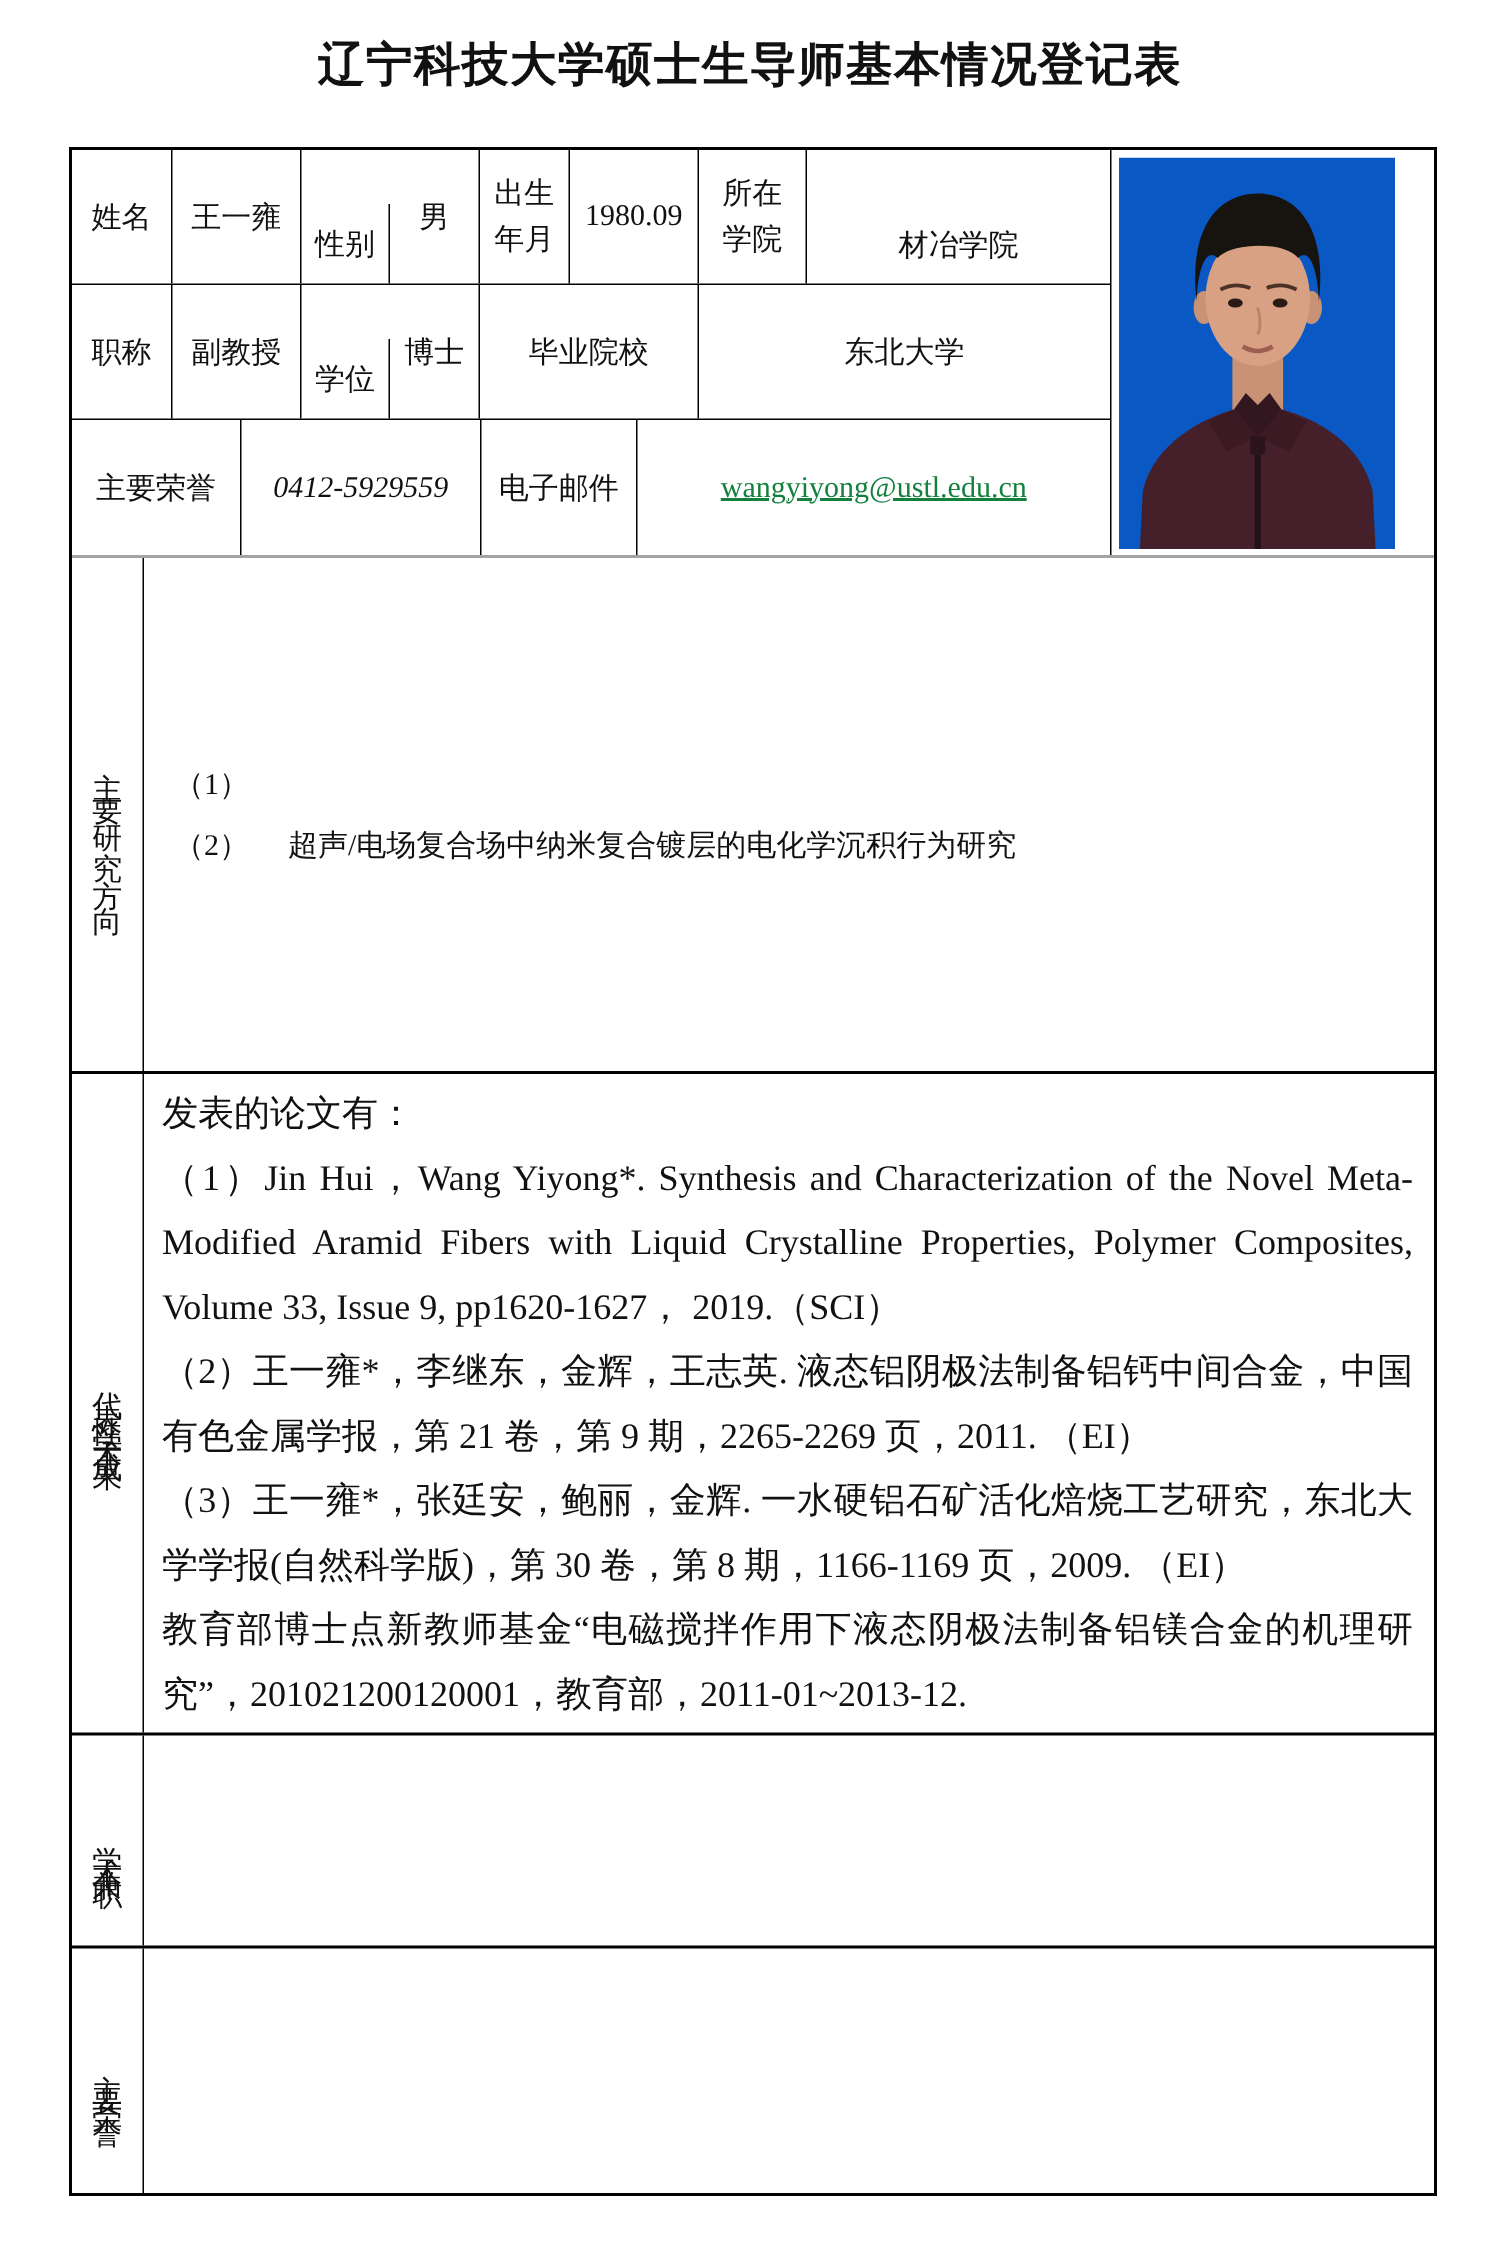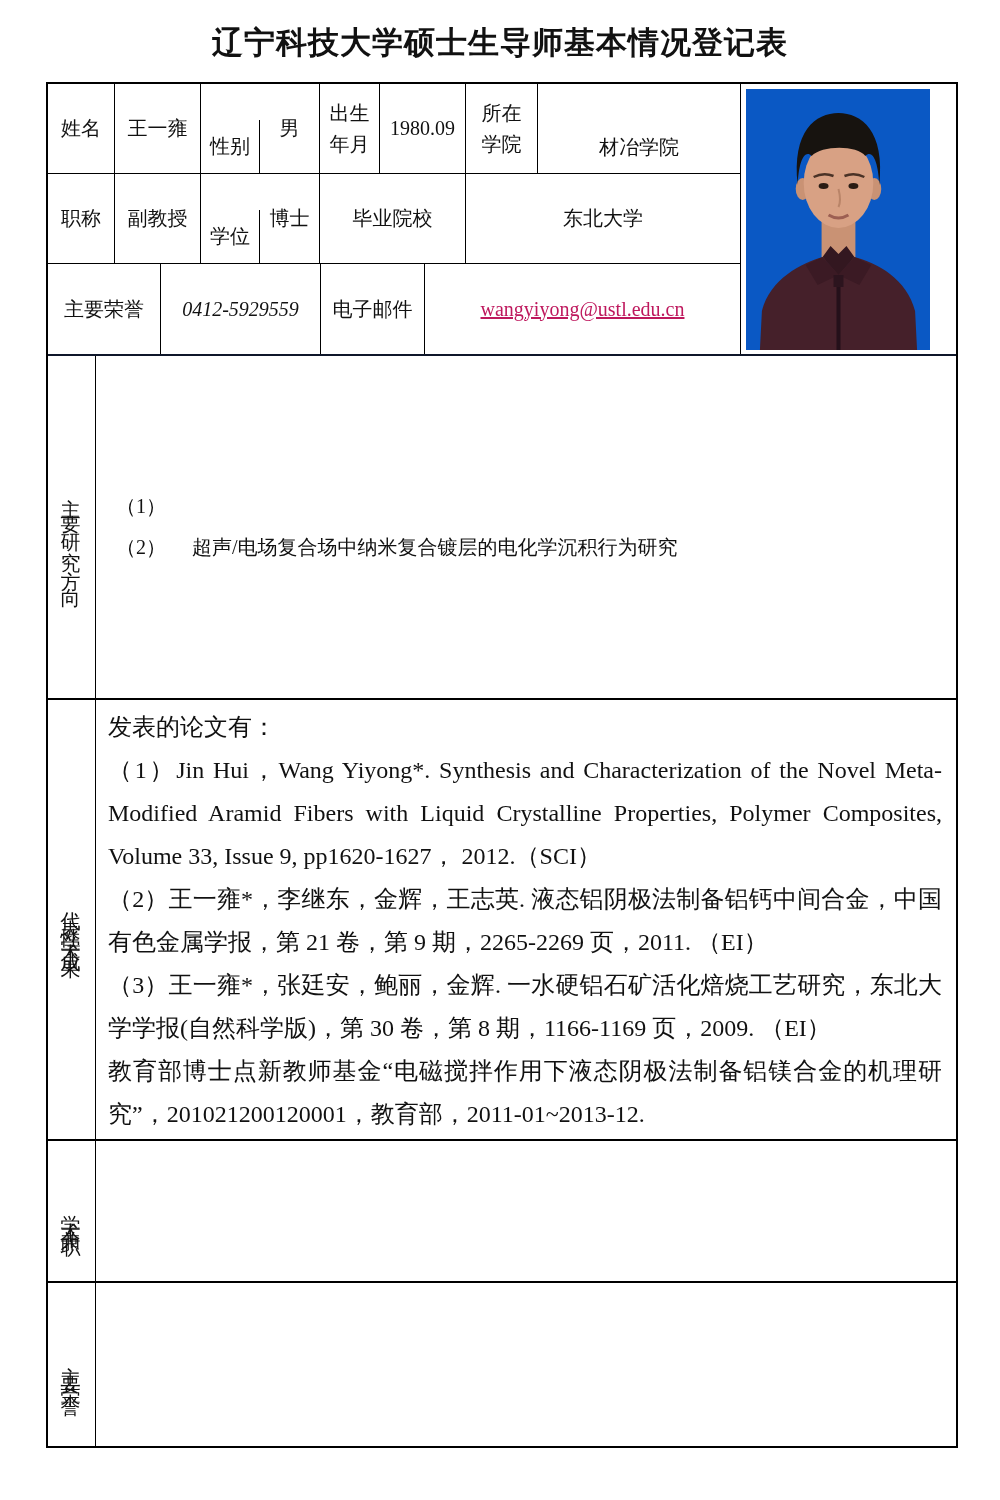--- a/index.html
+++ b/index.html
@@ -11,52 +11,52 @@
     position: relative;
   }
   .page { width: 1000px; height: 1500px; overflow: hidden; }
 
   .doc-title {
     text-align: center;
     font-size: 31px;
     font-weight: bold;
     letter-spacing: 1px;
     padding-top: 22px;
-    margin-bottom: 18px;
+    margin-bottom: 34px;
   }
 
   .tbl {
     width: 912px;
     margin: 0 auto 0 46px;
     border: 2px solid #000;
   }
 
   
-  .top { display: flex; border-bottom: 2px solid #0f172a; }
+  .top { display: flex; border-bottom: 2px solid #a3a3a3; }
   .top-left { width: 692px; }
   .trow { display: flex; height: 90px; border-bottom: 1px solid #000; }
   .trow:last-child { border-bottom: none; }
   .cell {
     border-right: 1px solid #000;
     display: flex; align-items: center; justify-content: center;
     font-size: 20px;
     text-align: center;
     padding: 2px;
   }
   .cell:last-child { border-right: none; }
   .wrap2 { width: 2em; line-height: 1.55; display: inline-block; }
 
   .photo-cell {
     width: 216px; height: 270px;
     border-left: 1px solid #000;
     padding: 5px 26px 4px 5px;
   }
   .photo-cell svg { width: 100%; height: 100%; display: block; }
 
-  .email-link { color: #be185d; text-decoration: underline; }
+  .email-link { color: #15803d; text-decoration: underline; }
 
   
   .section { display: flex; border-bottom: 2px solid #000; }
   .section:last-child { border-bottom: none; }
   .sec-label {
     width: 48px;
     border-right: 1px solid #000;
     display: flex; align-items: center; justify-content: center;
     font-size: 20px;
     writing-mode: vertical-lr;
@@ -181,21 +181,21 @@
           <span class="marker">（2）</span>
           <span class="rtext">超声/电场复合场中纳米复合镀层的电化学沉积行为研究</span>
         </div>
       </div>
     </div>
 
     <div class="section h441">
       <div class="sec-label ls8">代表性学术成果</div>
       <div class="sec-content ach-content">
         <p>发表的论文有：</p>
-        <p>（1）Jin Hui，Wang Yiyong*. Synthesis and Characterization of the Novel Meta-Modified Aramid Fibers with Liquid Crystalline Properties, Polymer Composites, Volume 33, Issue 9, pp1620-1627， 2012.（SCI）</p>
+        <p>（1）Jin Hui，Wang Yiyong*. Synthesis and Characterization of the Novel Meta-Modified Aramid Fibers with Liquid Crystalline Properties, Polymer Composites, Volume 33, Issue 9, pp1620-1627， 2019.（SCI）</p>
         <p>（2）王一雍*，李继东，金辉，王志英. 液态铝阴极法制备铝钙中间合金，中国有色金属学报，第 21 卷，第 9 期，2265-2269 页，2011. （EI）</p>
         <p>（3）王一雍*，张廷安，鲍丽，金辉.  一水硬铝石矿活化焙烧工艺研究，东北大学学报(自然科学版)，第 30 卷，第 8 期，1166-1169 页，2009. （EI）</p>
         <p>教育部博士点新教师基金“电磁搅拌作用下液态阴极法制备铝镁合金的机理研究”，201021200120001，教育部，2011-01~2013-12.</p>
       </div>
     </div>
 
     <div class="section h142">
       <div class="sec-label ls8">学术兼职</div>
       <div class="sec-content"></div>
     </div>

